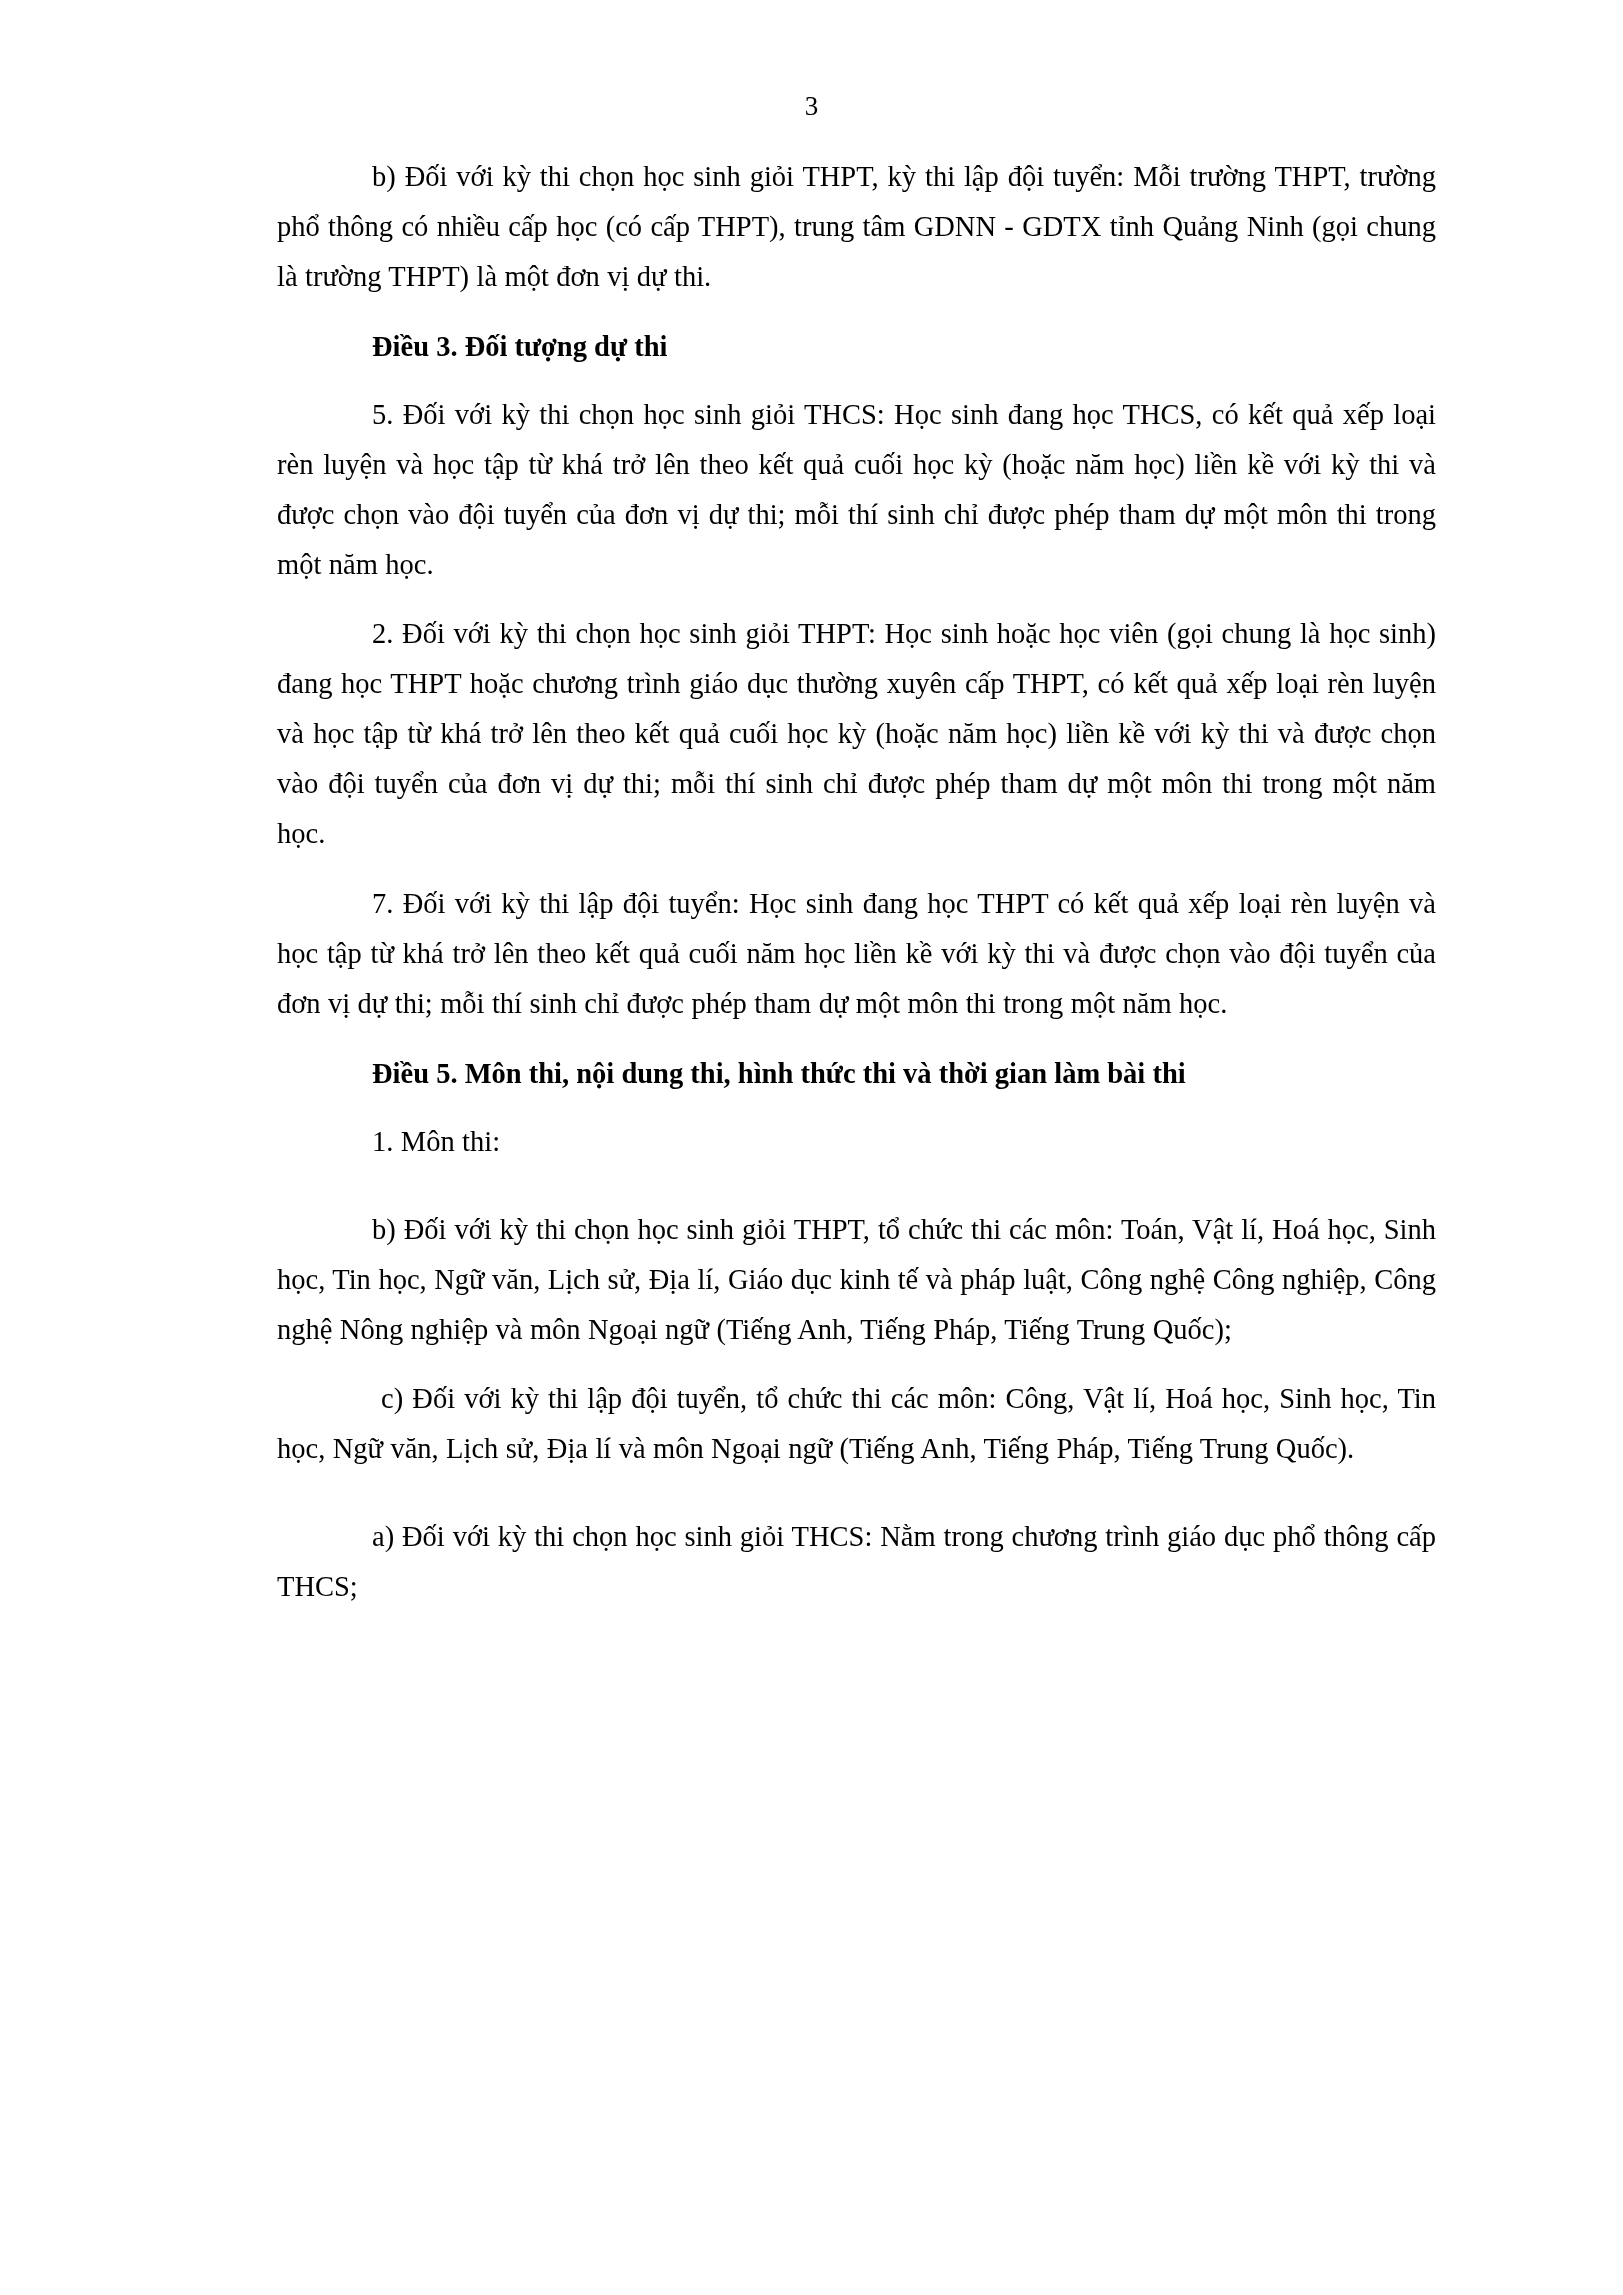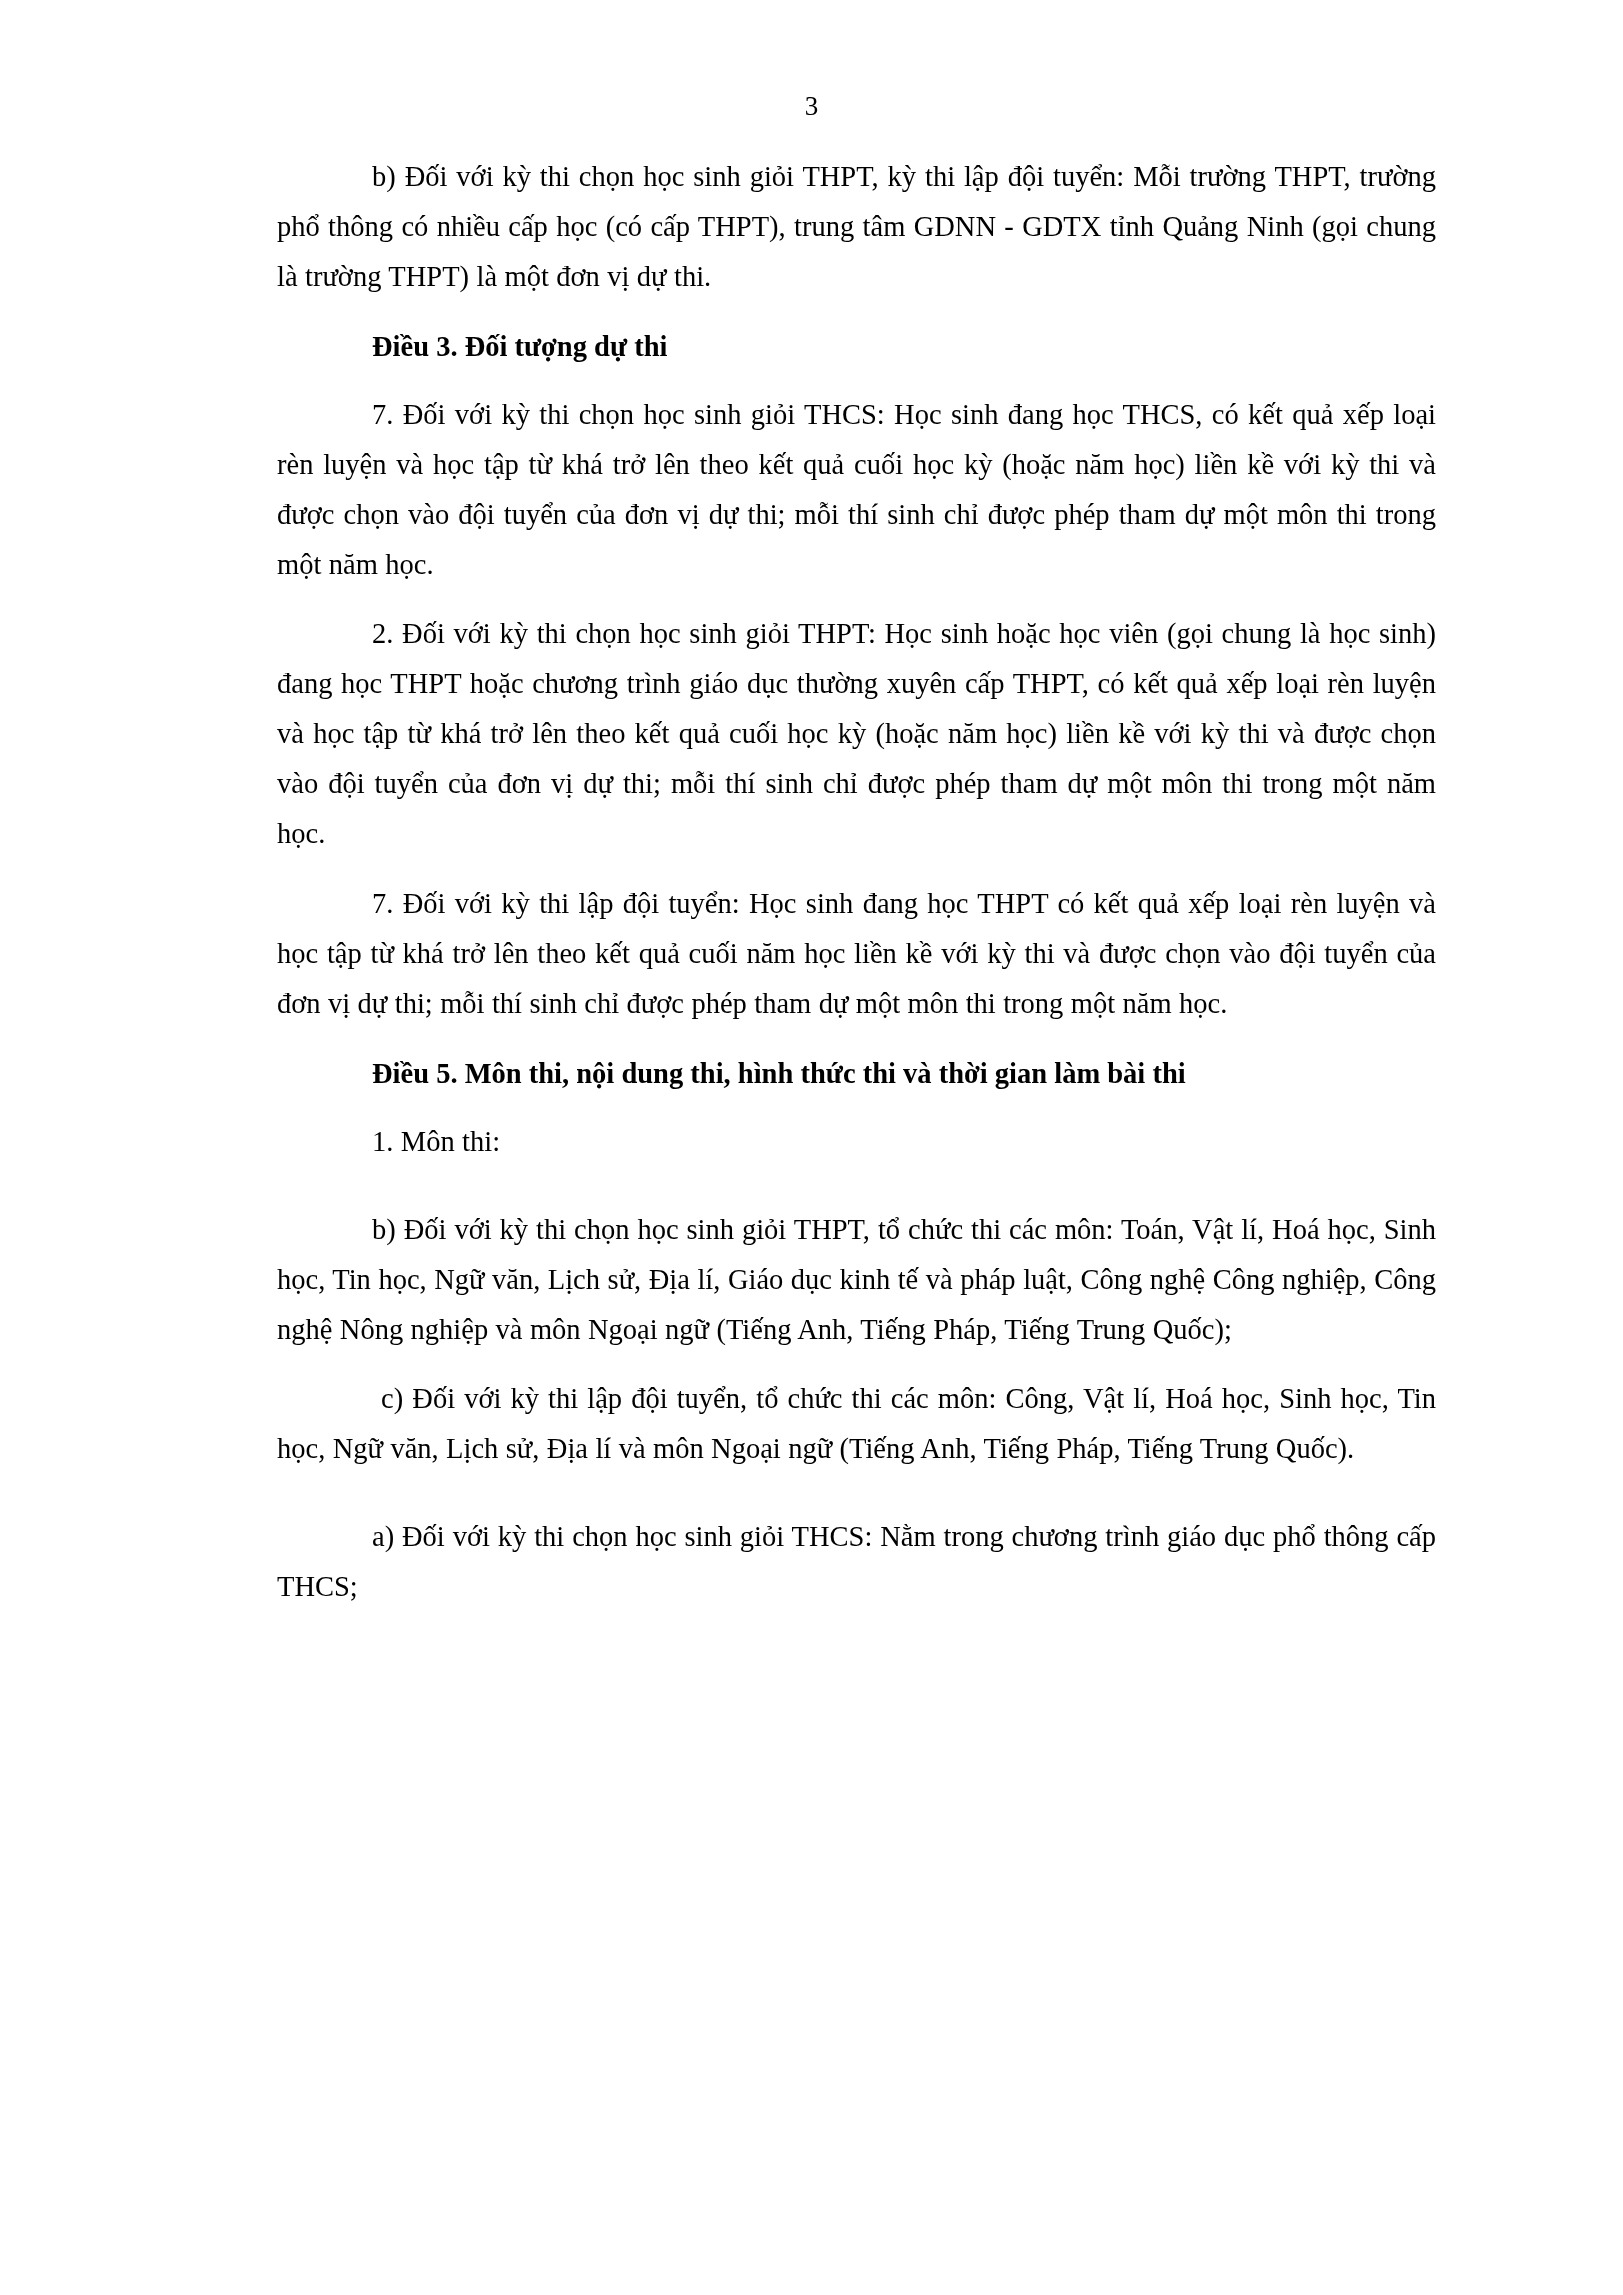--- a/index.html
+++ b/index.html
@@ -87,21 +87,21 @@
   <div class="body-column">
 
     <p class="para">b) Đối với kỳ thi chọn học sinh giỏi THPT, kỳ thi lập đội tuyển: Mỗi trường THPT, trường phổ thông có nhiều cấp học (có cấp THPT), trung tâm GDNN - GDTX tỉnh Quảng Ninh (gọi chung là trường THPT) là một đơn vị dự thi.</p>
 
     <div class="gap-md"></div>
 
     <p class="heading">Điều 3. Đối tượng dự thi</p>
 
     <div class="gap-sm"></div>
 
-    <p class="para">7. Đối với kỳ thi chọn học sinh giỏi THCS: Học sinh đang học THCS, có kết quả xếp loại rèn luyện và học tập từ khá trở lên theo kết quả cuối học kỳ (hoặc năm học) liền kề với kỳ thi và được chọn vào đội tuyển của đơn vị dự thi; mỗi thí sinh chỉ được phép tham dự một môn thi trong một năm học.</p>
+    <p class="para">5. Đối với kỳ thi chọn học sinh giỏi THCS: Học sinh đang học THCS, có kết quả xếp loại rèn luyện và học tập từ khá trở lên theo kết quả cuối học kỳ (hoặc năm học) liền kề với kỳ thi và được chọn vào đội tuyển của đơn vị dự thi; mỗi thí sinh chỉ được phép tham dự một môn thi trong một năm học.</p>
 
     <div class="gap-md"></div>
 
     <p class="para">2. Đối với kỳ thi chọn học sinh giỏi THPT: Học sinh hoặc học viên (gọi chung là học sinh) đang học THPT hoặc chương trình giáo dục thường xuyên cấp THPT, có kết quả xếp loại rèn luyện và học tập từ khá trở lên theo kết quả cuối học kỳ (hoặc năm học) liền kề với kỳ thi và được chọn vào đội tuyển của đơn vị dự thi; mỗi thí sinh chỉ được phép tham dự một môn thi trong một năm học.</p>
 
     <div class="gap-md"></div>
 
     <p class="para">7. Đối với kỳ thi lập đội tuyển: Học sinh đang học THPT có kết quả xếp loại rèn luyện và học tập từ khá trở lên theo kết quả cuối năm học liền kề với kỳ thi và được chọn vào đội tuyển của đơn vị dự thi; mỗi thí sinh chỉ được phép tham dự một môn thi trong một năm học.</p>
 
     <div class="gap-md"></div>

